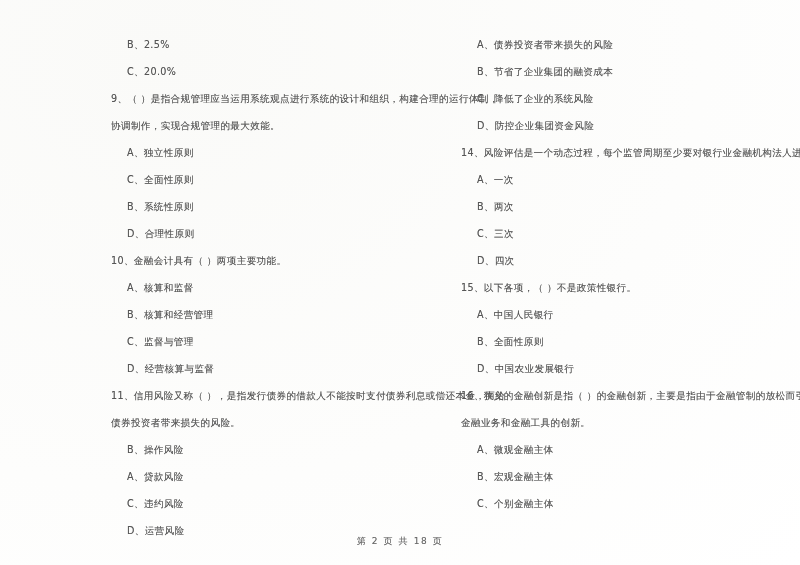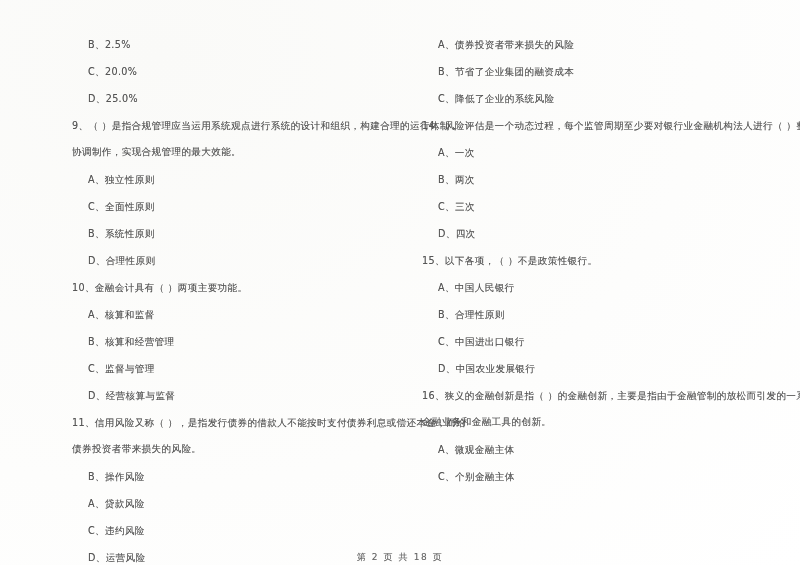--- a/index.html
+++ b/index.html
@@ -49,51 +49,51 @@
 
   .line {
     font-size: 9.6px;
     line-height: 27px;
     height: 27px;
     white-space: nowrap;
     letter-spacing: 0.35px;
     color: #565656;
     
     text-shadow: 0 0 0.45px rgba(90,90,90,0.55);
+    margin-left: 39px;
     -webkit-font-smoothing: antialiased;
   }
 
   .line.q      { padding-left: 0px; }
-  .line.cont   { padding-left: 0px; font-family: Liberation Mono, monospace; }
+  .line.cont   { padding-left: 0px; }
   .line.opt    { padding-left: 16px; }
 
   
   #footer {
     position: absolute;
     left: 0;
     right: 0;
-    bottom: 1px;
+    bottom: 17px;
     text-align: center;
     font-size: 9px;
     color: #6a6a6a;
     letter-spacing: 1.6px;
     text-shadow: 0 0 0.45px rgba(100,100,100,0.5);
   }
 </style>
 </head>
 <body>
 
 <div id="page">
   <div id="scan-tint"></div>
 
   <div id="columns">
     <div class="column" id="col-left">
         <div class="line opt">B、2.5%</div>
         <div class="line opt">C、20.0%</div>
-        <div class="line opt">D、25.0%</div>
         <div class="line q">9、（        ）是指合规管理应当运用系统观点进行系统的设计和组织，构建合理的运行体制，</div>
         <div class="line cont">协调制作，实现合规管理的最大效能。</div>
         <div class="line opt">A、独立性原则</div>
         <div class="line opt">C、全面性原则</div>
         <div class="line opt">B、系统性原则</div>
         <div class="line opt">D、合理性原则</div>
         <div class="line q">10、金融会计具有（      ）两项主要功能。</div>
         <div class="line opt">A、核算和监督</div>
         <div class="line opt">B、核算和经营管理</div>
         <div class="line opt">C、监督与管理</div>
@@ -102,31 +102,32 @@
         <div class="line cont">债券投资者带来损失的风险。</div>
         <div class="line opt">B、操作风险</div>
         <div class="line opt">A、贷款风险</div>
         <div class="line opt">C、违约风险</div>
         <div class="line opt">D、运营风险</div>
       </div>
     <div class="column" id="col-right">
         <div class="line opt">A、债券投资者带来损失的风险</div>
         <div class="line opt">B、节省了企业集团的融资成本</div>
         <div class="line opt">C、降低了企业的系统风险</div>
+        <div class="line opt">D、防控企业集团资金风险</div>
         <div class="line q">14、风险评估是一个动态过程，每个监管周期至少要对银行业金融机构法人进行（      ）整体</div>
         <div class="line opt">A、一次</div>
         <div class="line opt">B、两次</div>
         <div class="line opt">C、三次</div>
         <div class="line opt">D、四次</div>
         <div class="line q">15、以下各项，（      ）不是政策性银行。</div>
         <div class="line opt">A、中国人民银行</div>
-        <div class="line opt">B、合理性原则</div>
-        <div class="line opt">C、中国进出口银行</div>
+        <div class="line opt">B、全面性原则</div>
         <div class="line opt">D、中国农业发展银行</div>
         <div class="line q">16、狭义的金融创新是指（      ）的金融创新，主要是指由于金融管制的放松而引发的一系列</div>
         <div class="line cont">金融业务和金融工具的创新。</div>
         <div class="line opt">A、微观金融主体</div>
+        <div class="line opt">B、宏观金融主体</div>
         <div class="line opt">C、个别金融主体</div>
       </div>
   </div>
 
   <div id="footer">第 2 页 共 18 页</div>
 </div>
 
 </body></html>

